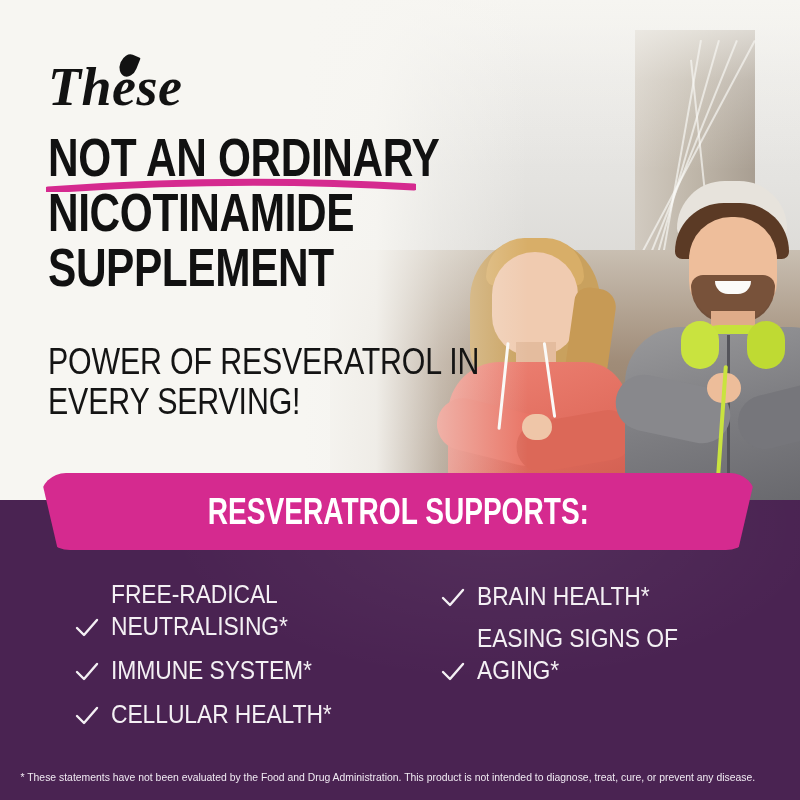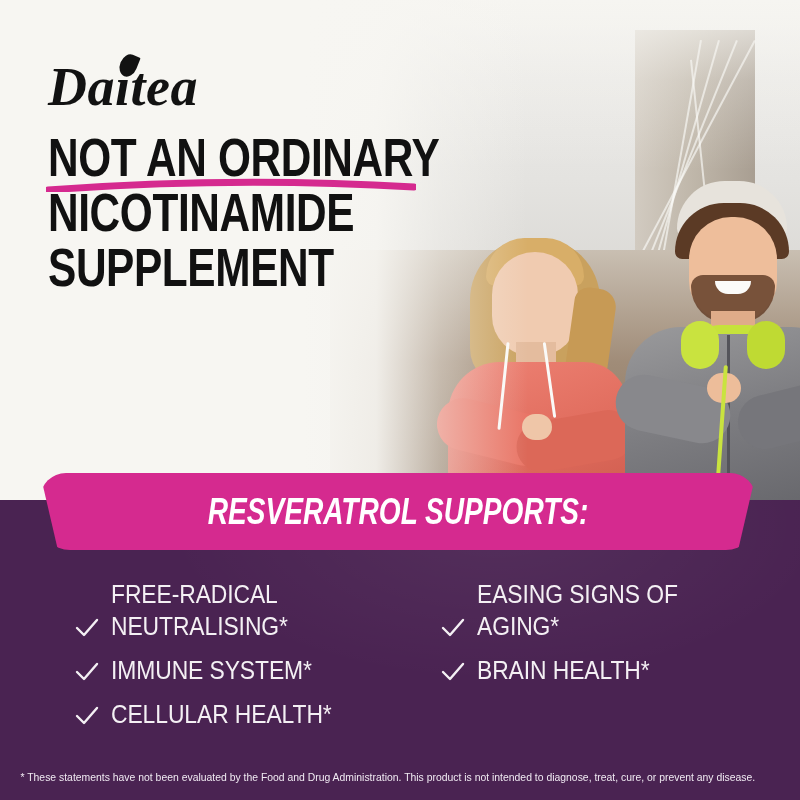--- a/index.html
+++ b/index.html
@@ -187,21 +187,21 @@
   }
 
   
   .banner {
     position:absolute; left:40px; top:473px;
     width:716px; height:77px;
     background:#D52A8F;
     border-radius:26px 26px 30px 30px;
     clip-path:polygon(0% 0%, 100% 0%, 97.5% 100%, 2.5% 100%);
     z-index:5;
-    display:flex; align-items:center; justify-content:center;font-style:italic;
+    display:flex; align-items:center; justify-content:center;
   }
   .banner-text {
     font-weight:bold;
     font-size:36px;
     line-height:36px;
     letter-spacing:0px;
     color:#FFFFFF;
     transform:scaleX(.78);
     white-space:nowrap;
   }
@@ -304,34 +304,38 @@
         <div class="m-hp-cupL"></div>
         <div class="m-hp-cupR"></div>
         <div class="m-cord"></div>
       </div>
     </div>
     <div class="photo-fade"></div>
   </div>
 
   <div class="logo">
     <span class="leaf"></span>
-    <span>Daitea</span>
+    <span>These</span>
   </div>
 
   <div class="headline">
     <div class="hl-line">NOT AN ORDINARY</div>
     <div class="underline-wrap">
       <svg width="370" height="16" viewBox="0 0 370 16">
         <path d="M2,14 Q185,0 368,11" stroke="#D52A8F" stroke-width="7" fill="none" stroke-linecap="round"></path>
       </svg>
     </div>
     <div class="hl-line">NICOTINAMIDE</div>
     <div class="hl-line">SUPPLEMENT</div>
   </div>
 
+  <div class="subhead">
+    <div class="sub-line">POWER OF RESVERATROL IN</div>
+    <div class="sub-line">EVERY SERVING!</div>
+  </div>
 
   <div class="purple-panel">
     <div class="purple-sheen"></div>
   </div>
 
   <div class="banner">
     <div class="banner-text">RESVERATROL SUPPORTS:</div>
   </div>
 
   <div class="bullets">
@@ -362,29 +366,29 @@
       </div>
     </div>
 
     <div class="bul-col right">
       <div class="bul">
         <span class="check">
           <svg width="26" height="26" viewBox="0 0 26 26">
               <path d="M3,12 L10,19 L23,4" stroke="#F4F0F4" stroke-width="2.4" fill="none" stroke-linecap="round" stroke-linejoin="round"></path>
             </svg>
         </span>
+        <span class="bul-text">BRAIN HEALTH*</span>
+      </div>
+      <div class="bul">
+        <span class="check">
+          <svg width="26" height="26" viewBox="0 0 26 26">
+              <path d="M3,12 L10,19 L23,4" stroke="#F4F0F4" stroke-width="2.4" fill="none" stroke-linecap="round" stroke-linejoin="round"></path>
+            </svg>
+        </span>
         <span class="bul-text">EASING SIGNS OF AGING*</span>
-      </div>
-      <div class="bul">
-        <span class="check">
-          <svg width="26" height="26" viewBox="0 0 26 26">
-              <path d="M3,12 L10,19 L23,4" stroke="#F4F0F4" stroke-width="2.4" fill="none" stroke-linecap="round" stroke-linejoin="round"></path>
-            </svg>
-        </span>
-        <span class="bul-text">BRAIN HEALTH*</span>
       </div>
     </div>
   </div>
 
   <div class="disclaimer">
     <span>* These statements have not been evaluated by the Food and Drug Administration. This product is not intended to diagnose, treat, cure, or prevent any disease.</span>
   </div>
 
 </div>
 

